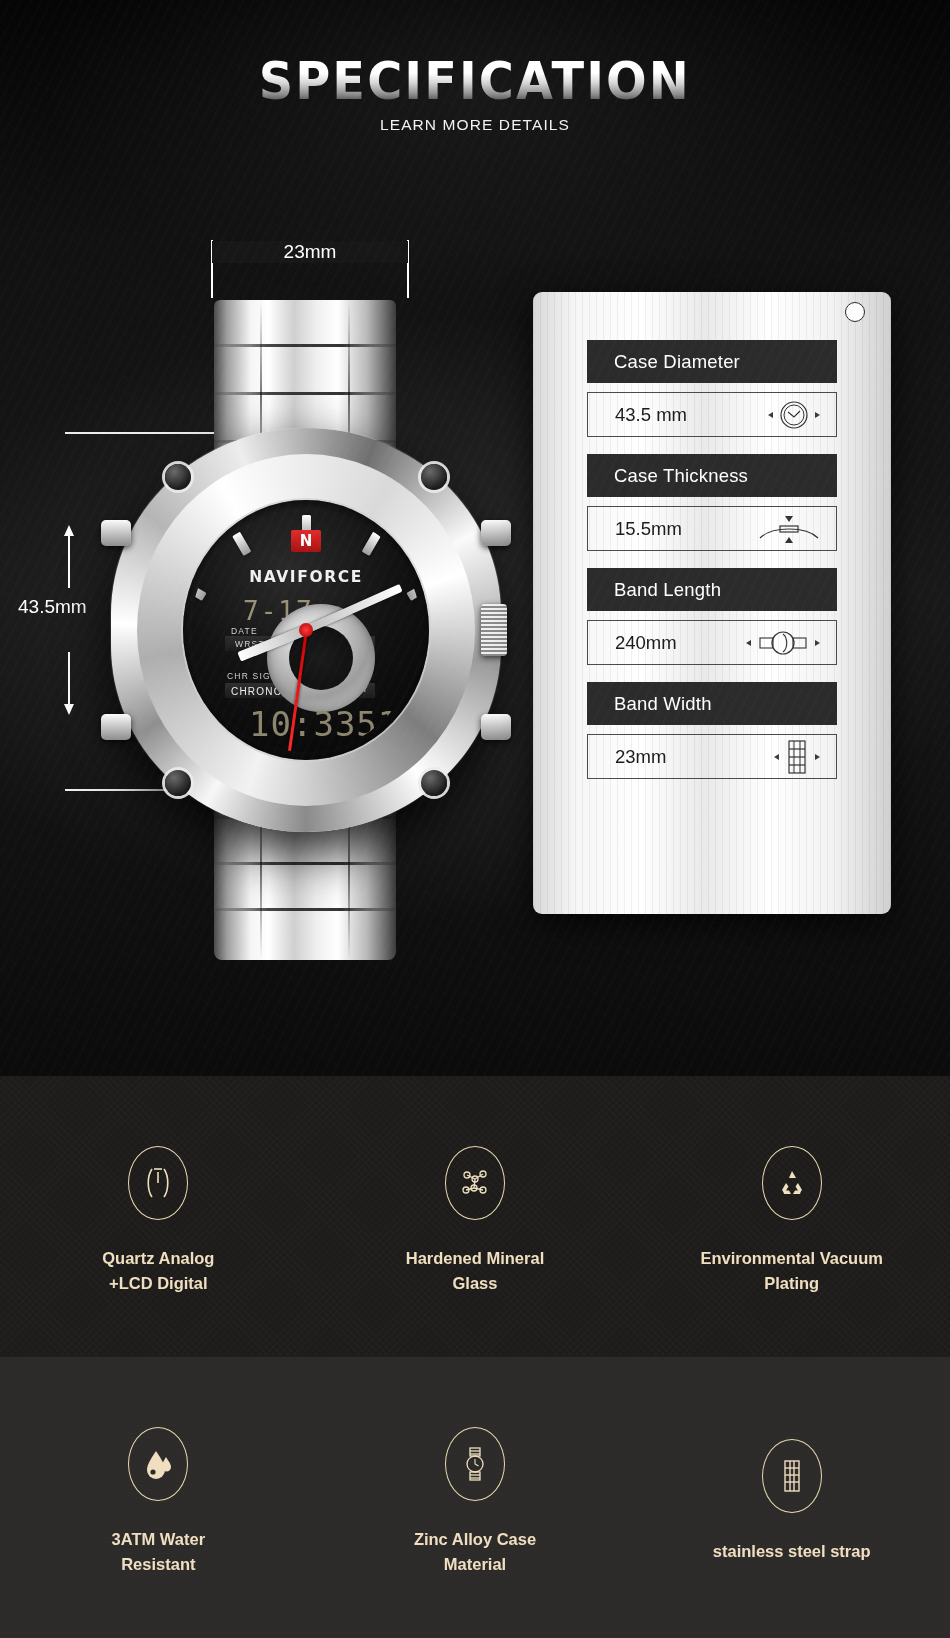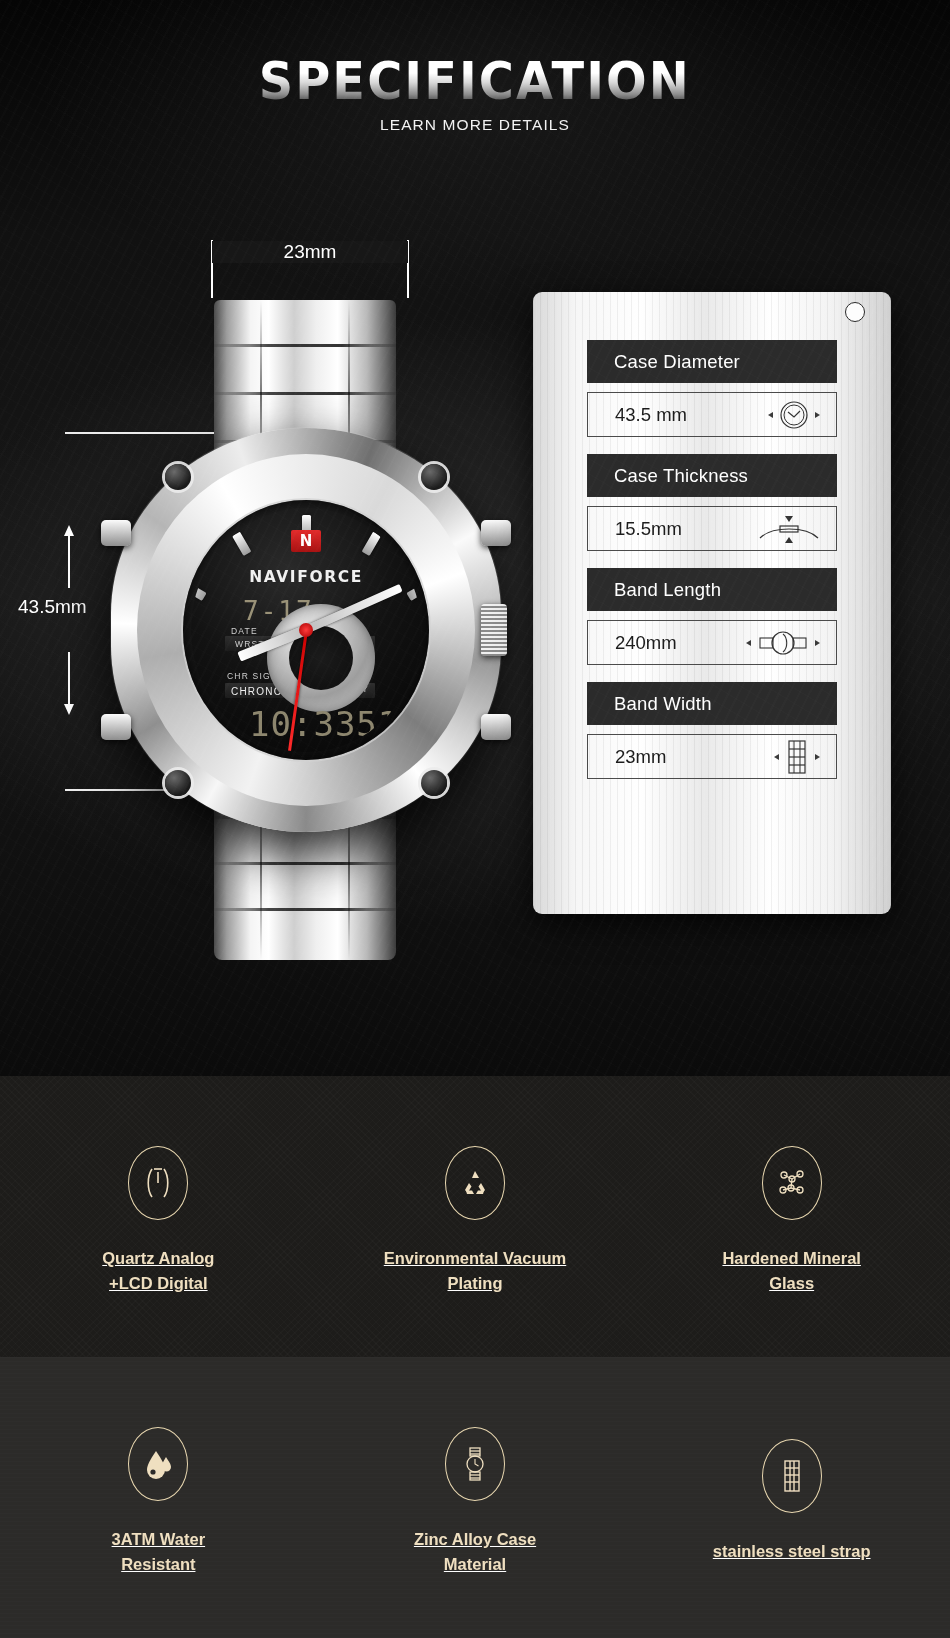--- a/index.html
+++ b/index.html
@@ -210,21 +210,21 @@
   }
   .spec-row{ margin-bottom:17px; }
   .spec-icon{ display:flex; align-items:center; gap:3px; }
   .spec-icon svg{ display:block; }
   .ar{ width:0;height:0;border-top:3.5px solid transparent;border-bottom:3.5px solid transparent; }
   .ar.l{ border-right:5px solid #3a3a3a; }
   .ar.r{ border-left:5px solid #3a3a3a; }
 
   
   .features{ position:absolute; left:0; top:1076px; width:950px; height:562px; }
-  .frow{ position:absolute; left:0; width:950px; height:281px;text-decoration:underline; }
+  .frow{ position:absolute; left:0; width:950px; height:281px; }
   .frow.r1{
     top:0;
     background:
       repeating-linear-gradient(45deg, rgba(255,255,255,.018) 0 1px, rgba(0,0,0,0) 1px 5px),
       repeating-linear-gradient(-45deg, rgba(255,255,255,.016) 0 1px, rgba(0,0,0,0) 1px 5px),
       #1d1c1a;
   }
   .frow.r2{
     top:281px;
     background:
@@ -423,32 +423,20 @@
       <div class="fcell">
         <div class="ficon">
           <svg width="30" height="34" viewBox="0 0 30 34">
             <path d="M9 3 C4 10, 4 24, 9 31" fill="none" stroke="#efdfc0" stroke-width="1.6"></path>
             <path d="M21 3 C26 10, 26 24, 21 31" fill="none" stroke="#efdfc0" stroke-width="1.6"></path>
             <path d="M11 3 L19 3" stroke="#efdfc0" stroke-width="1.6" fill="none"></path>
             <path d="M15 6 L15 17" stroke="#efdfc0" stroke-width="1.6" fill="none"></path>
           </svg>
         </div>
         <div class="flabel">Quartz Analog<br>+LCD Digital</div>
-      </div>
-      <div class="fcell">
-        <div class="ficon">
-          <svg width="30" height="30" viewBox="0 0 30 30">
-            <path d="M15 3 L19 10 L15.5 10 L12 10 Z" fill="#efdfc0"></path>
-            <path d="M5 22 L9 15 L11.5 18.5 L7.5 25 Z" fill="#efdfc0"></path>
-            <path d="M25 22 L21 15 L18.5 18.5 L22.5 25 Z" fill="#efdfc0"></path>
-            <path d="M7 26 L14 26 L12 22.5 L6 22.5 Z" fill="#efdfc0"></path>
-            <path d="M23 26 L16 26 L18 22.5 L24 22.5 Z" fill="#efdfc0"></path>
-          </svg>
-        </div>
-        <div class="flabel">Environmental Vacuum<br>Plating</div>
       </div>
       <div class="fcell">
         <div class="ficon">
           <svg width="34" height="34" viewBox="0 0 34 34">
             <g stroke="#efdfc0" stroke-width="1.3" fill="none">
               <line x1="9" y1="9" x2="17" y2="13"></line>
                 <line x1="17" y1="13" x2="25" y2="8"></line>
               <line x1="17" y1="13" x2="16" y2="22"></line>
                 <line x1="16" y1="22" x2="25" y2="24"></line>
               <line x1="16" y1="22" x2="8" y2="24"></line>
@@ -456,20 +444,32 @@
                 <circle cx="25" cy="8" r="3"></circle>
               <circle cx="17" cy="13" r="3"></circle>
                 <circle cx="16" cy="22" r="3"></circle>
               <circle cx="25" cy="24" r="3"></circle>
                 <circle cx="8" cy="24" r="3"></circle>
             </g>
           </svg>
         </div>
         <div class="flabel">Hardened Mineral<br>Glass</div>
       </div>
+      <div class="fcell">
+        <div class="ficon">
+          <svg width="30" height="30" viewBox="0 0 30 30">
+            <path d="M15 3 L19 10 L15.5 10 L12 10 Z" fill="#efdfc0"></path>
+            <path d="M5 22 L9 15 L11.5 18.5 L7.5 25 Z" fill="#efdfc0"></path>
+            <path d="M25 22 L21 15 L18.5 18.5 L22.5 25 Z" fill="#efdfc0"></path>
+            <path d="M7 26 L14 26 L12 22.5 L6 22.5 Z" fill="#efdfc0"></path>
+            <path d="M23 26 L16 26 L18 22.5 L24 22.5 Z" fill="#efdfc0"></path>
+          </svg>
+        </div>
+        <div class="flabel">Environmental Vacuum<br>Plating</div>
+      </div>
     </div>
   </div>
 
   <div class="frow r2">
     <div class="fgrid">
       <div class="fcell">
         <div class="ficon">
           <svg width="32" height="34" viewBox="0 0 32 34">
             <path d="M14 4 C8 13, 5 18, 5 23 a9 9 0 0 0 18 0 C23 18, 20 13, 14 4 Z" fill="#efdfc0"></path>
             <path d="M24 10 C21 15, 20 17, 20 20 a4.5 4.5 0 0 0 9 0 C29 17, 27 15, 24 10 Z" fill="#efdfc0"></path>

